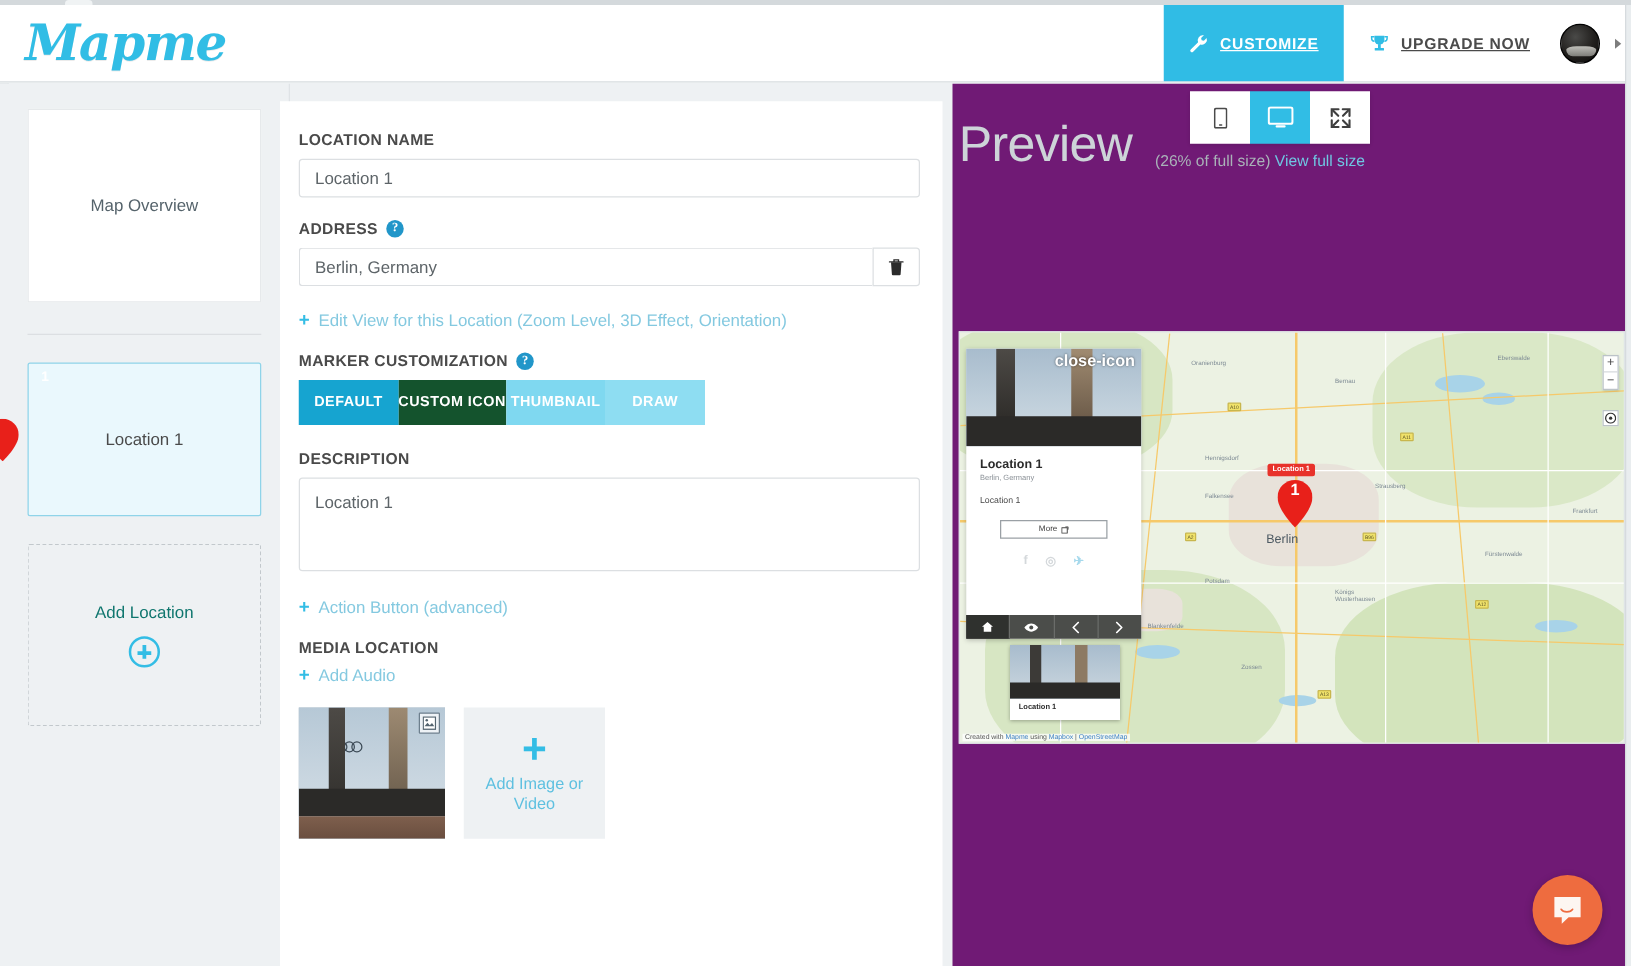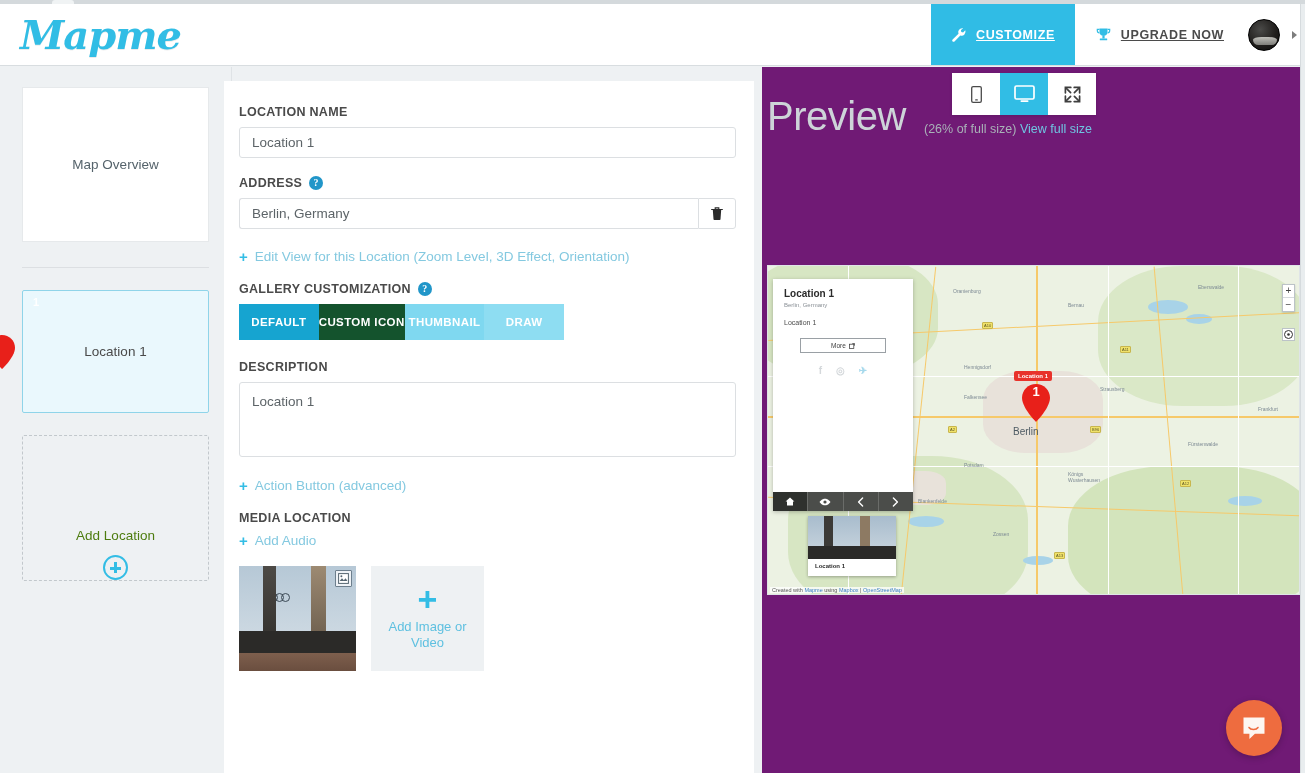--- a/index.html
+++ b/index.html
@@ -77,22 +77,22 @@
   .loc-pin {
     position: absolute; left: -34px; top: 50%; transform: translateY(-50%);
     width: 26px; height: 34px;
   }
   .loc-pin-num {
     position: absolute; top: 4px; left: 0; width: 26px; text-align: center;
     color: #fff; font-size: 11px; font-weight: bold; line-height: 14px;
   }
   .add-loc {
     margin-top: 22px; height: 146px; border: 1px dashed #c2c8cc; border-radius: 2px;
-    display: flex; flex-direction: column; align-items: center; justify-content: flex-end;
-    gap: 12px; color: #4d7c0f; font-size: 13.5px; cursor: pointer;
+    display: flex; flex-direction: column; align-items: center; justify-content: center;
+    gap: 12px; color: #0f766e; font-size: 13.5px; cursor: pointer;
   }
   .add-circle {
     width: 25px; height: 25px; border-radius: 50%; border: 2px solid #33bde5;
     position: relative;
   }
   .add-circle::before, .add-circle::after {
     content: ""; position: absolute; background: #33bde5;
   }
   .add-circle::before { left: 5px; top: 9.5px; width: 11px; height: 3px; }
   .add-circle::after { top: 5px; left: 9px; width: 3px; height: 11px; }
@@ -408,21 +408,21 @@
     </div>
     <div class="sp-20"></div>
 
     <div class="link-row">
       <span class="plus-glyph">+</span>
       <span>Edit View for this Location (Zoom Level, 3D Effect, Orientation)</span>
     </div>
     <div class="sp-18"></div>
 
     <div class="f-label">
-      <span>GALLERY CUSTOMIZATION</span>
+      <span>MARKER CUSTOMIZATION</span>
       <span class="help-dot">?</span>
     </div>
     <div class="tabs">
       <div class="tab t0">DEFAULT</div>
       <div class="tab t1">CUSTOM ICON</div>
       <div class="tab t2">THUMBNAIL</div>
       <div class="tab t3">DRAW</div>
     </div>
     <div class="sp-20"></div>
 
@@ -559,20 +559,27 @@
       </div>
 
       <div class="marker-tip">Location 1</div>
       <svg class="map-marker" viewBox="0 0 28 38">
         <path d="M14 0C6.3 0 0 6.2 0 13.8 0 24 14 38 14 38s14-14 14-24.2C28 6.2 21.7 0 14 0z" fill="#e8201a"></path>
       </svg>
       <span class="marker-num" style="left:254px; top:118px;">1</span>
       <div class="berlin-label">Berlin</div>
 
       <div class="popup">
+        <div class="popup-img">
+          <div style="position:absolute;inset:0;background:linear-gradient(#a8bccd 0%,#c2d1dc 60%,#cfd9e1 100%);"></div>
+          <div style="position:absolute;left:24px;top:0;width:15px;height:56px;background:linear-gradient(#4d4a46,#2f2d2a);"></div>
+          <div style="position:absolute;left:84px;top:0;width:17px;height:56px;background:linear-gradient(#a08b71,#6d5c4a);"></div>
+          <div style="position:absolute;left:0;bottom:0;width:140px;height:24px;background:#2b2a28;"></div>
+          <span class="popup-close">close-icon</span>
+        </div>
         <div class="popup-body">
           <div class="popup-title">Location 1</div>
           <div class="popup-addr">Berlin, Germany</div>
           <div class="popup-desc">Location 1</div>
           <div class="popup-more">
             <span>More</span>
             <svg width="6" height="6" viewBox="0 0 8 8">
               <rect x=".6" y="1.6" width="5.8" height="5.8" fill="none" stroke="#3c3c3c" stroke-width="1"></rect>
               <path d="M4.4.6h3v3" stroke="#3c3c3c" stroke-width="1" fill="none"></path>
             </svg>

